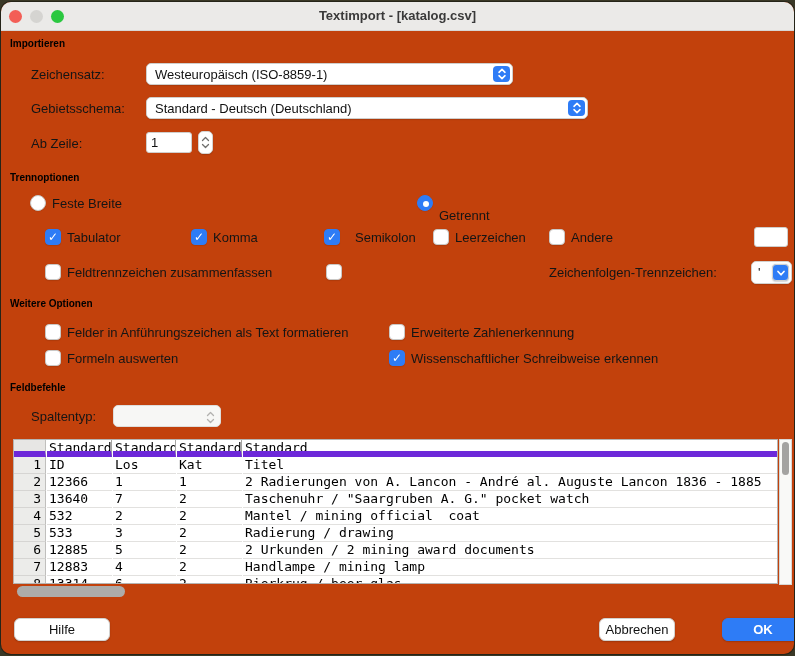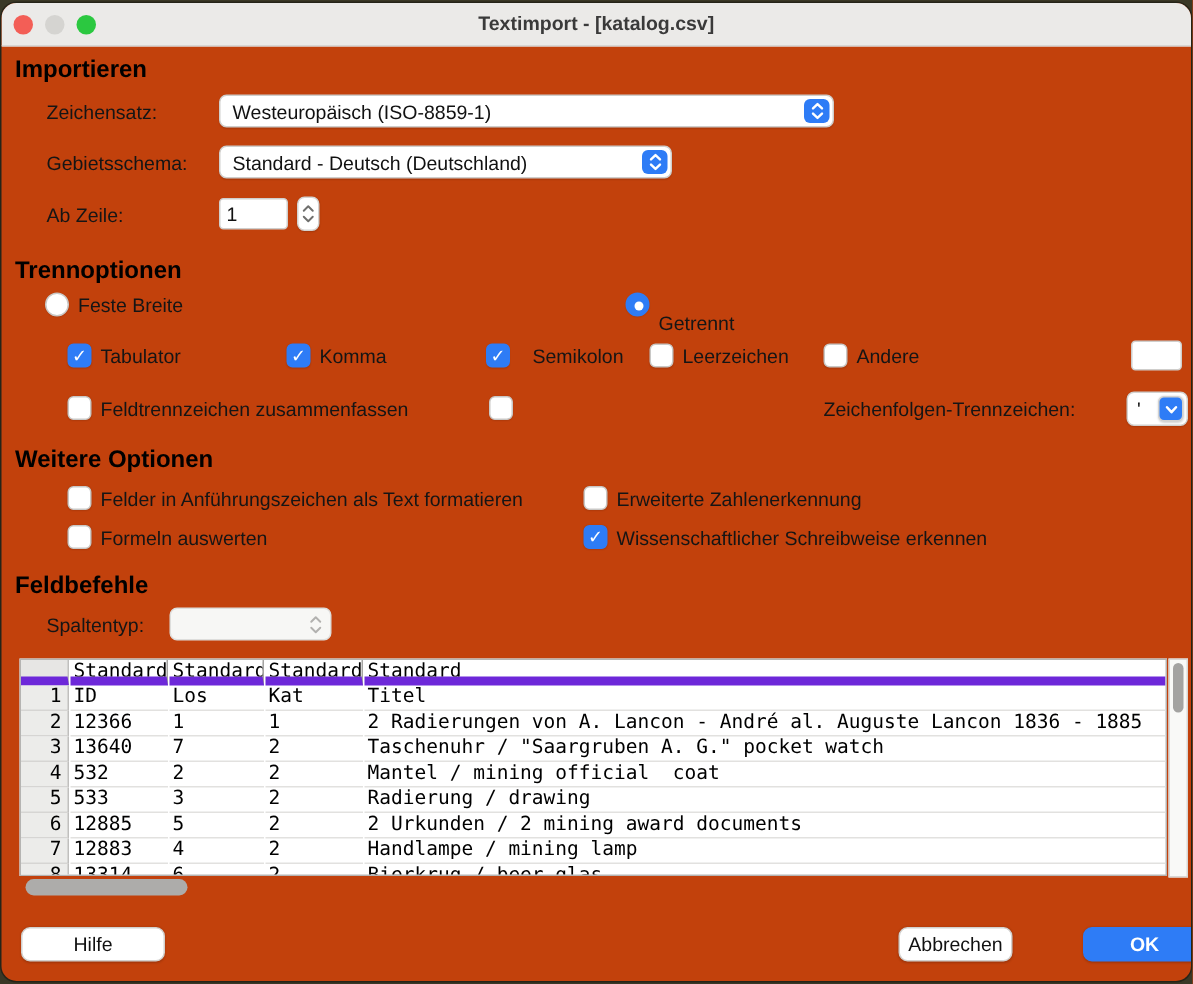--- a/index.html
+++ b/index.html
@@ -15,21 +15,21 @@
     box-shadow:0 0 0 1px rgba(0,0,0,0.35);
   }
   
   .titlebar{position:absolute;left:0;top:0;width:100%;height:28px;background:#ebeae8;border-bottom:1px solid #d7d6d4;}
   .title{position:absolute;left:0;right:0;top:6px;text-align:center;font-size:13px;font-weight:bold;color:#3a3a3a;}
   .light{position:absolute;top:8px;width:13px;height:13px;border-radius:50%;}
   .light.red{left:8px;background:#f35e56;}
   .light.gray{left:29px;background:#d5d4d1;}
   .light.green{left:50px;background:#2bc840;}
 
-  .heading{position:absolute;font-size:16px;font-weight:bold;color:#000;text-align:right;}
+  .heading{position:absolute;font-size:10px;font-weight:bold;color:#000;text-align:right;}
   .lbl{position:absolute;font-size:13px;color:#151515;white-space:nowrap;}
 
   
   .select{
     position:absolute;height:22px;background:#fff;border:1px solid #cfcecc;border-radius:5px;
     box-shadow:0 0.5px 1px rgba(0,0,0,0.12);box-sizing:border-box;
   }
   .select .val{position:absolute;left:8px;top:3px;font-size:13px;color:#111;white-space:nowrap;}
   .selbtn{position:absolute;right:2px;top:2px;width:17px;height:16px;border-radius:4px;background:#2e7cf6;
     display:flex;align-items:center;justify-content:center;}
@@ -100,32 +100,32 @@
   <div class="titlebar">
     <span class="light red"></span>
     <span class="light gray"></span>
     <span class="light green"></span>
     <div class="title">Textimport - [katalog.csv]</div>
   </div>
 
   <div class="heading" style="left:9px;top:36px">Importieren</div>
 
   <div class="lbl" style="left:30px;top:65px">Zeichensatz:</div>
-  <div class="select" style="left:145px;top:61px;width:410px">
+  <div class="select" style="left:145px;top:61px;width:367px">
     <span class="val">Westeuropäisch (ISO-8859-1)</span>
     <span class="selbtn">
       <svg width="10" height="12" viewBox="0 0 10 12">
           <path d="M2 4.3 L5 1.4 L8 4.3" stroke="#fff" stroke-width="1.6" fill="none" stroke-linecap="round" stroke-linejoin="round"></path>
           <path d="M2 7.7 L5 10.6 L8 7.7" stroke="#fff" stroke-width="1.6" fill="none" stroke-linecap="round" stroke-linejoin="round"></path>
         </svg>
     </span>
   </div>
 
   <div class="lbl" style="left:30px;top:99px">Gebietsschema:</div>
-  <div class="select" style="left:145px;top:95px;width:302px">
+  <div class="select" style="left:145px;top:95px;width:442px">
     <span class="val">Standard - Deutsch (Deutschland)</span>
     <span class="selbtn">
       <svg width="10" height="12" viewBox="0 0 10 12">
           <path d="M2 4.3 L5 1.4 L8 4.3" stroke="#fff" stroke-width="1.6" fill="none" stroke-linecap="round" stroke-linejoin="round"></path>
           <path d="M2 7.7 L5 10.6 L8 7.7" stroke="#fff" stroke-width="1.6" fill="none" stroke-linecap="round" stroke-linejoin="round"></path>
         </svg>
     </span>
   </div>
 
   <div class="lbl" style="left:30px;top:134px">Ab Zeile:</div>

